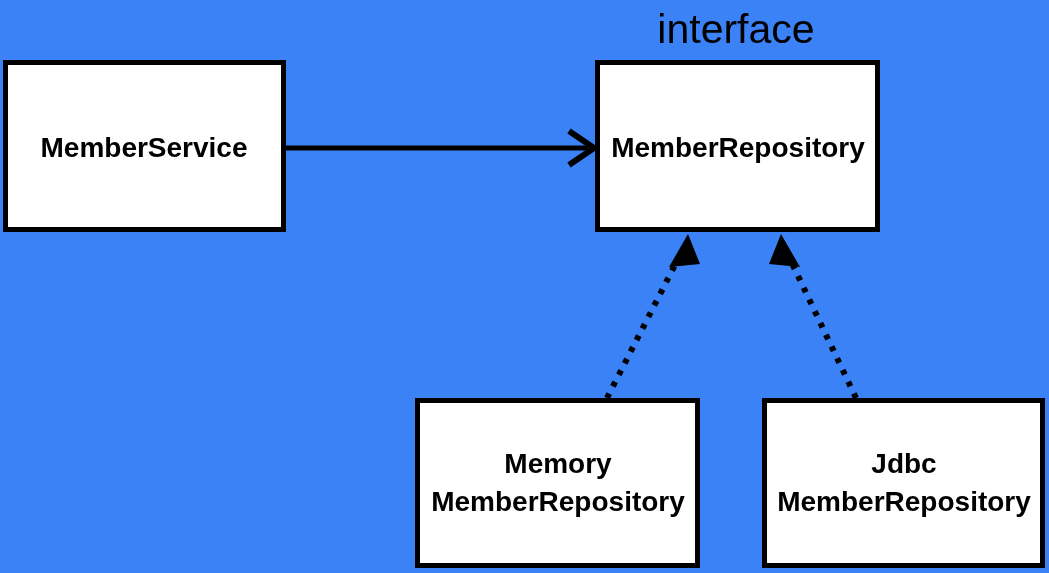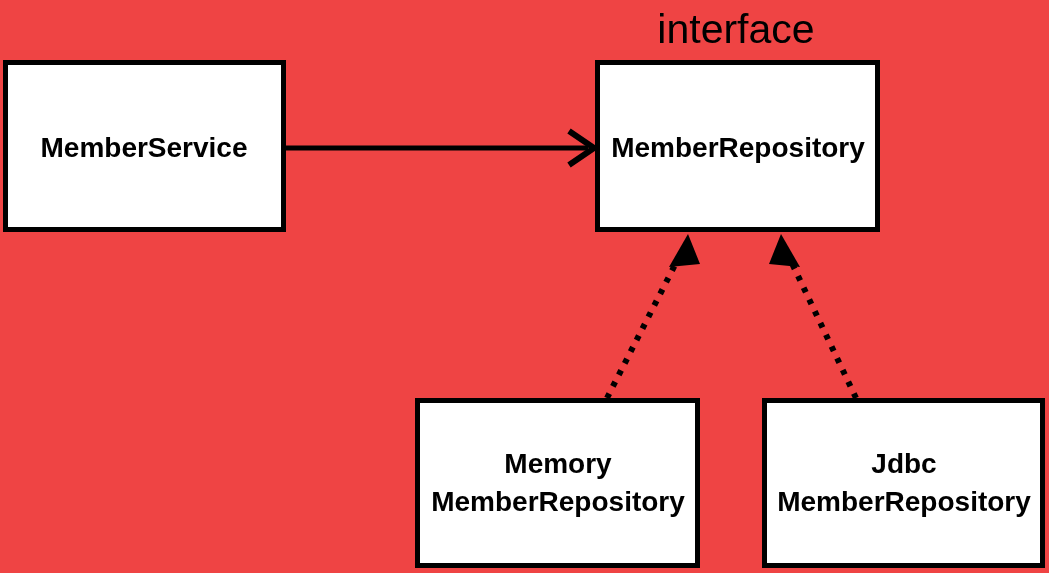--- a/index.html
+++ b/index.html
@@ -4,21 +4,21 @@
 <style>
   html, body {
     margin: 0;
     padding: 0;
     background: #ffffff;
   }
   #canvas {
     position: relative;
     width: 1049px;
     height: 573px;
-    background: #ef4444;
+    background: #3b82f6;
     overflow: hidden;
     font-family: "Liberation Sans", sans-serif;
   }
   #diagram-svg {
     position: absolute;
     top: 0;
     left: 0;
     width: 1049px;
     height: 573px;
   }

